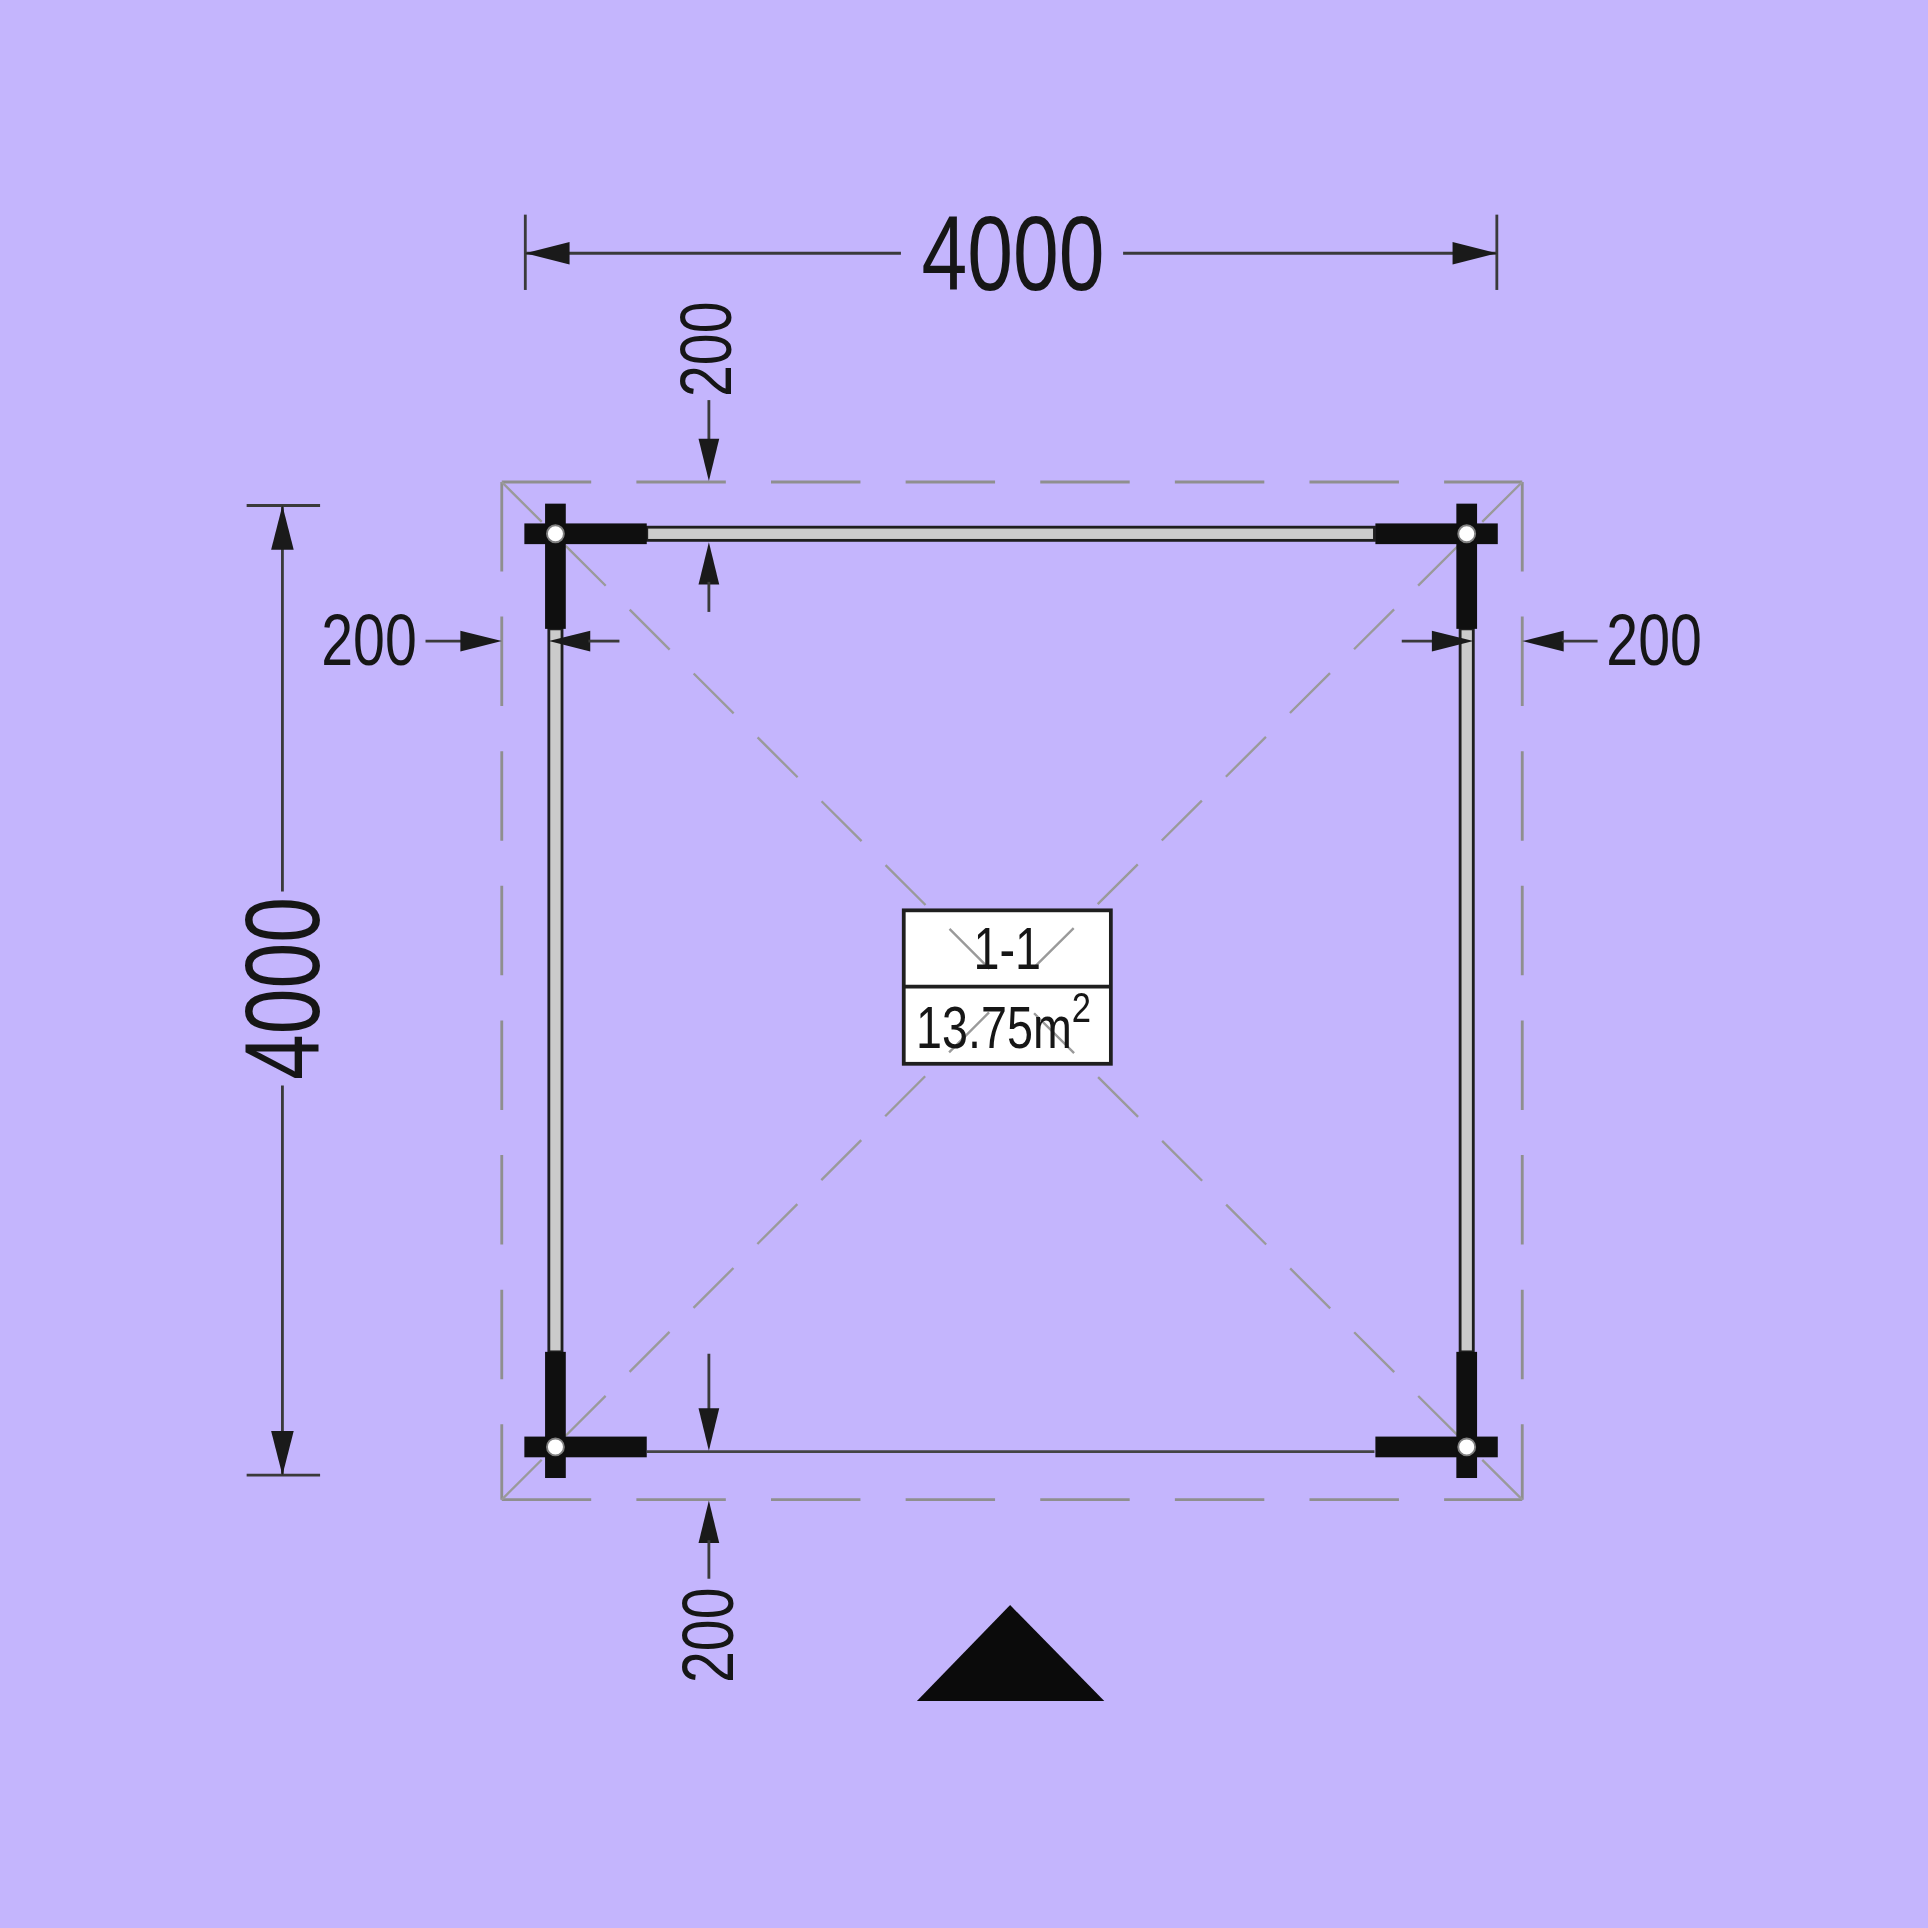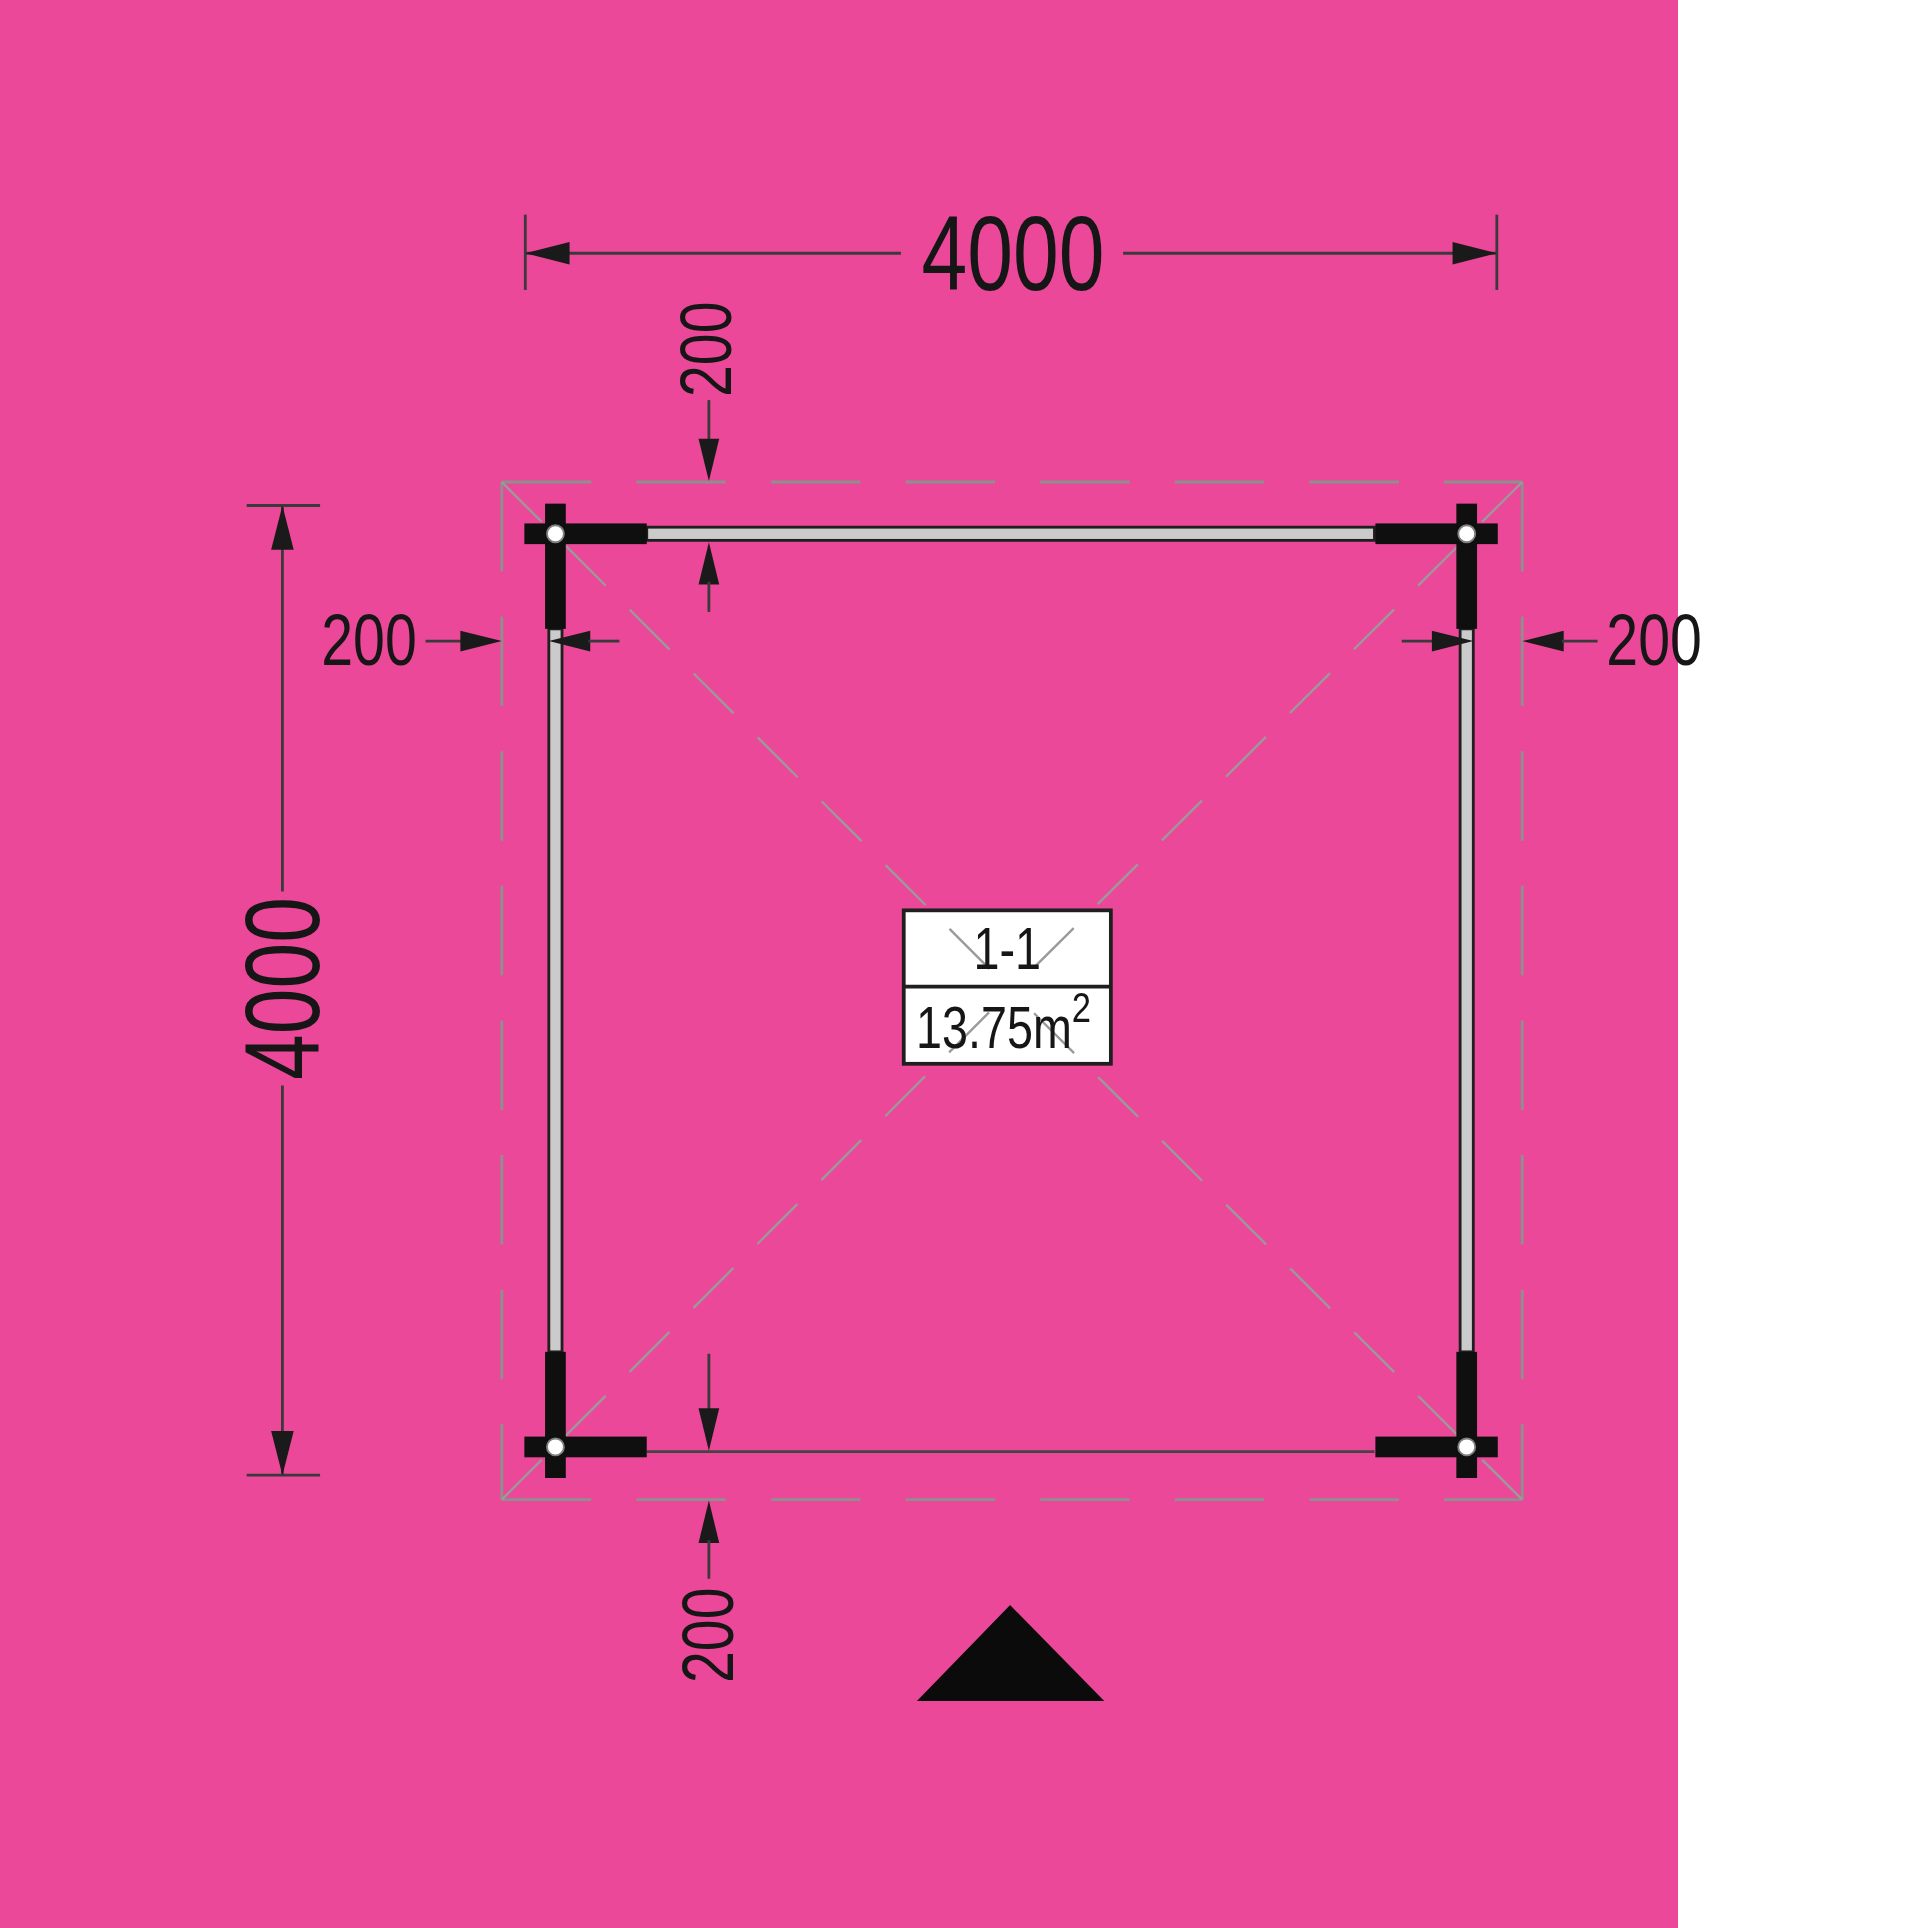--- a/index.html
+++ b/index.html
@@ -1,19 +1,19 @@
 <!DOCTYPE html>
 <html style="font-size:15px"><head>
 <meta charset="utf-8">
 <style>
   html, body { margin: 0; padding: 0; background: #ffffff; }
   .canvas {
-    width: 1678px; height: 1928px;
+    width: 1928px; height: 1928px;
     position: relative;
-    background: #ec4899;
+    background: #c4b5fd;
     font-family: "Liberation Sans", sans-serif;
   }
   svg { display: block; }
   svg text {
     font-family: "Liberation Sans", sans-serif;
     fill: #161616;
   }
   .dim        { stroke: #3a3a3a; stroke-width: 3; fill: none; }
   .arrow      { fill: #1a1a1a; stroke: none; }
   .dash-outline { stroke: #8f8f8f; stroke-width: 3; stroke-dasharray: 95 48; fill: none; }

